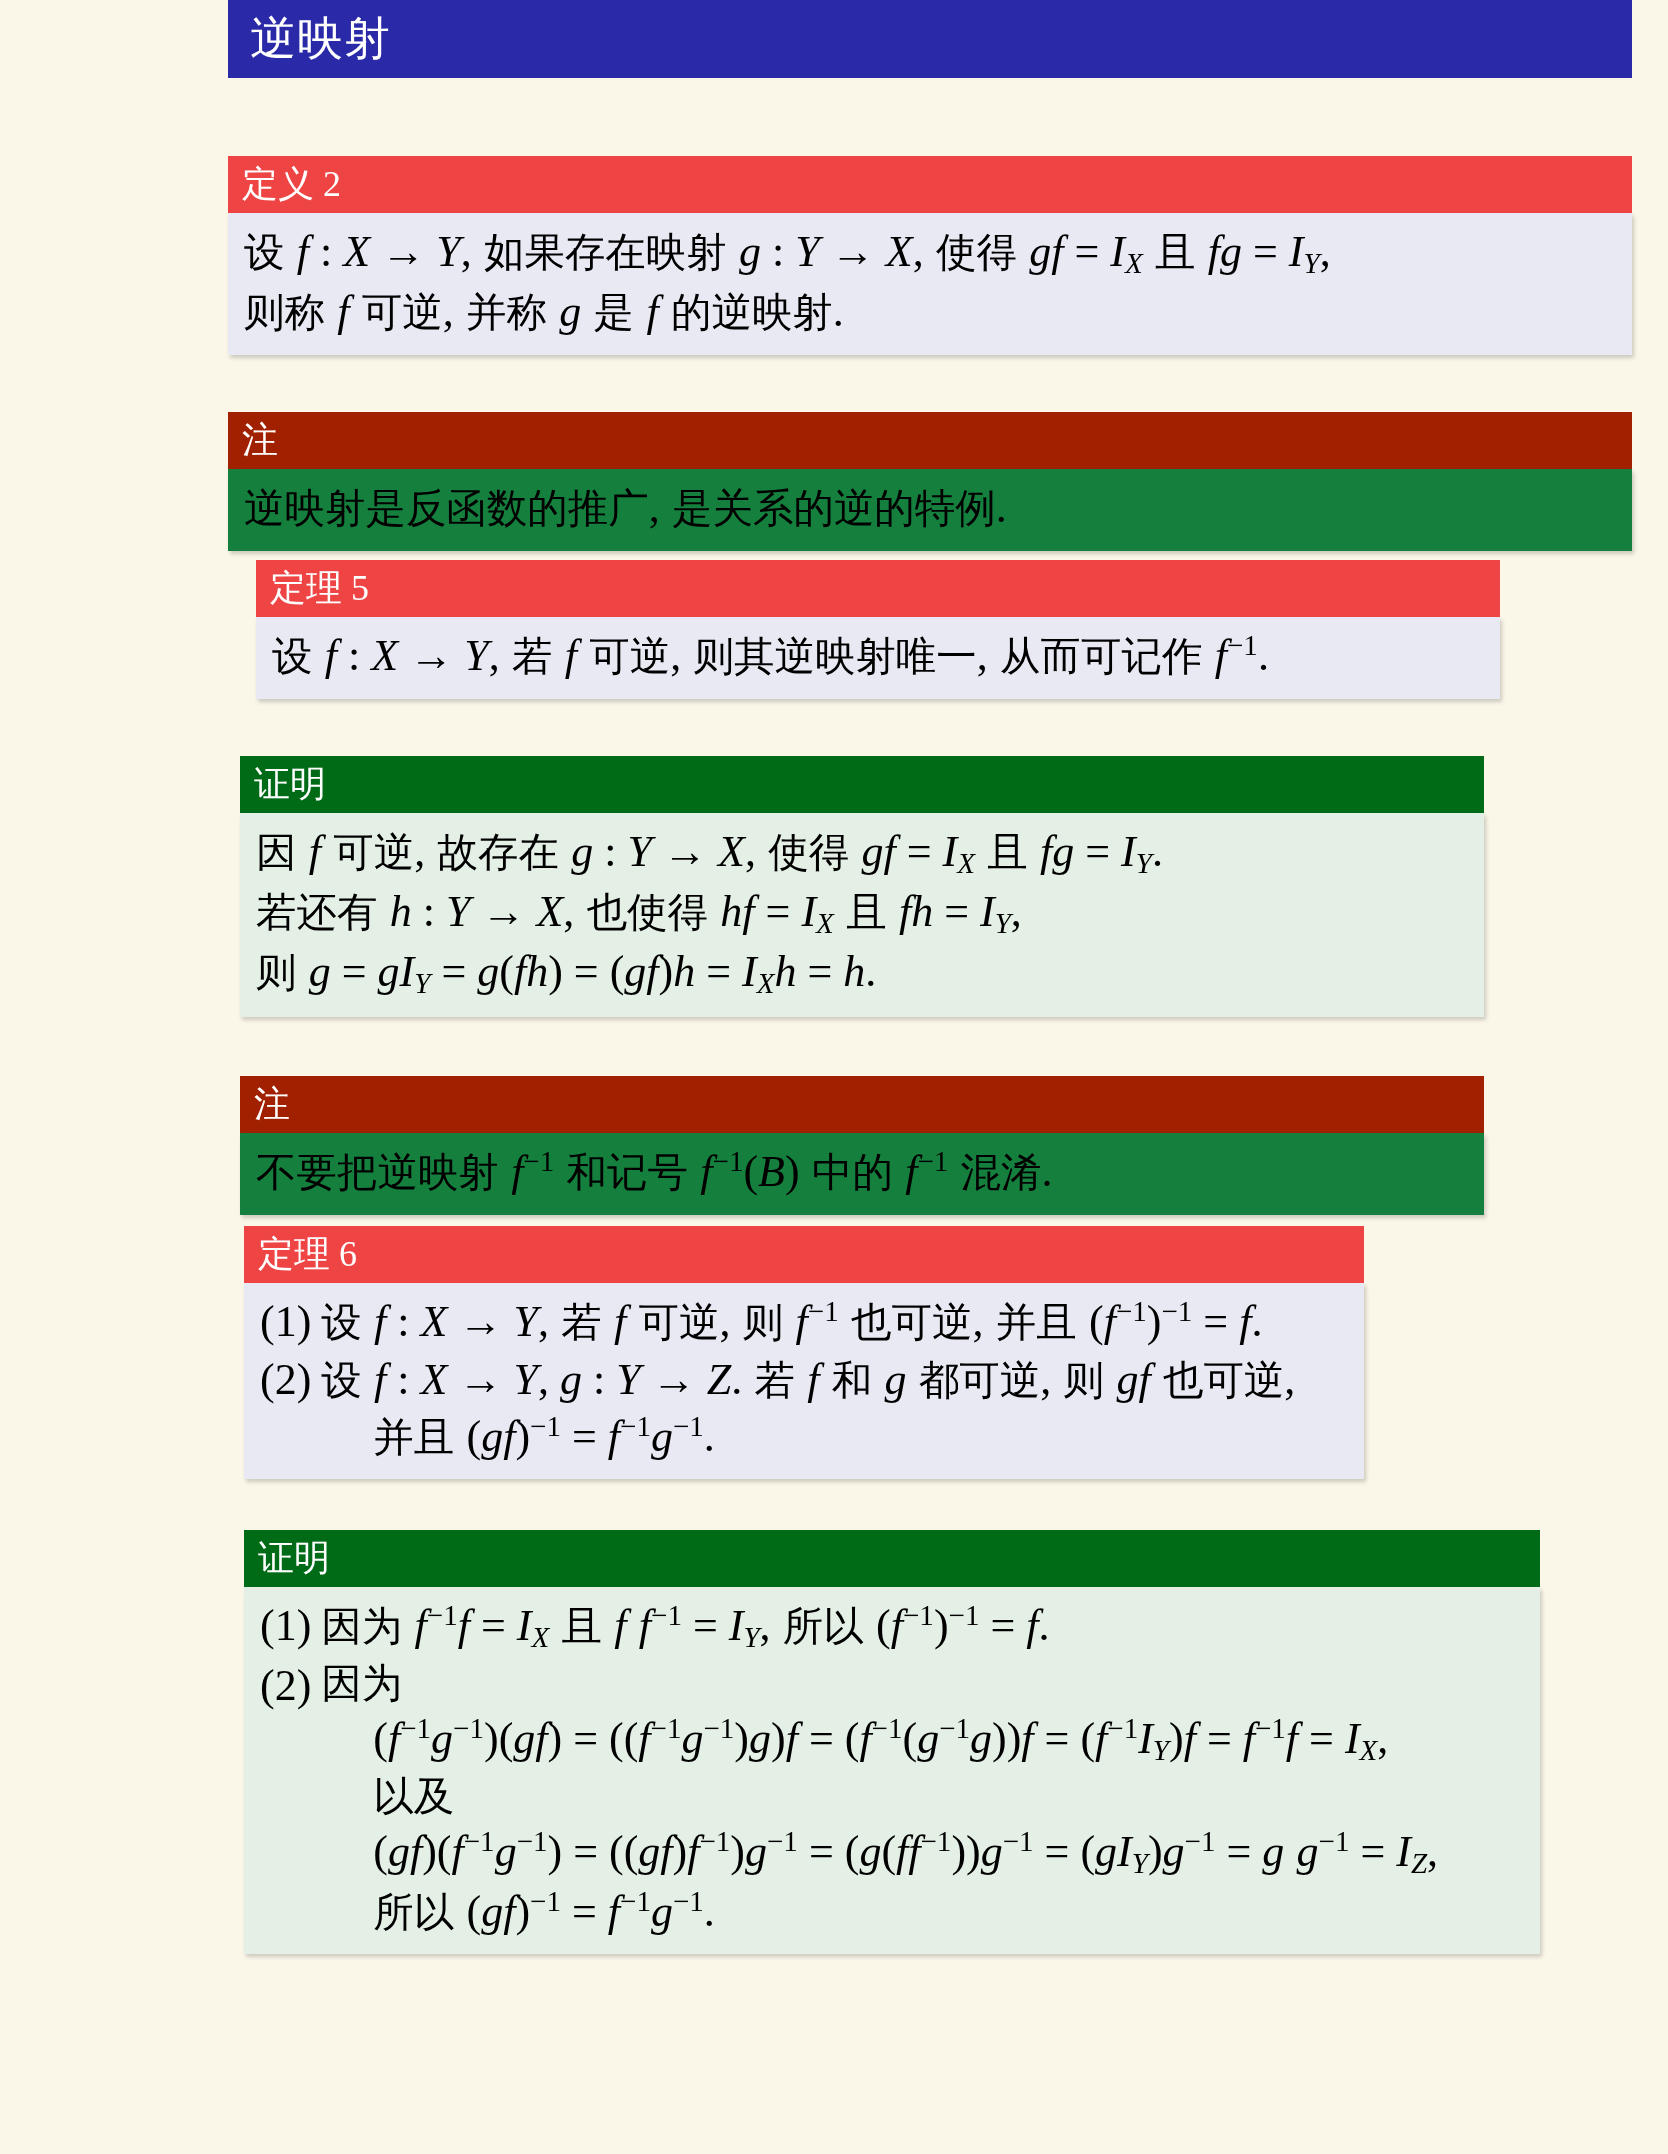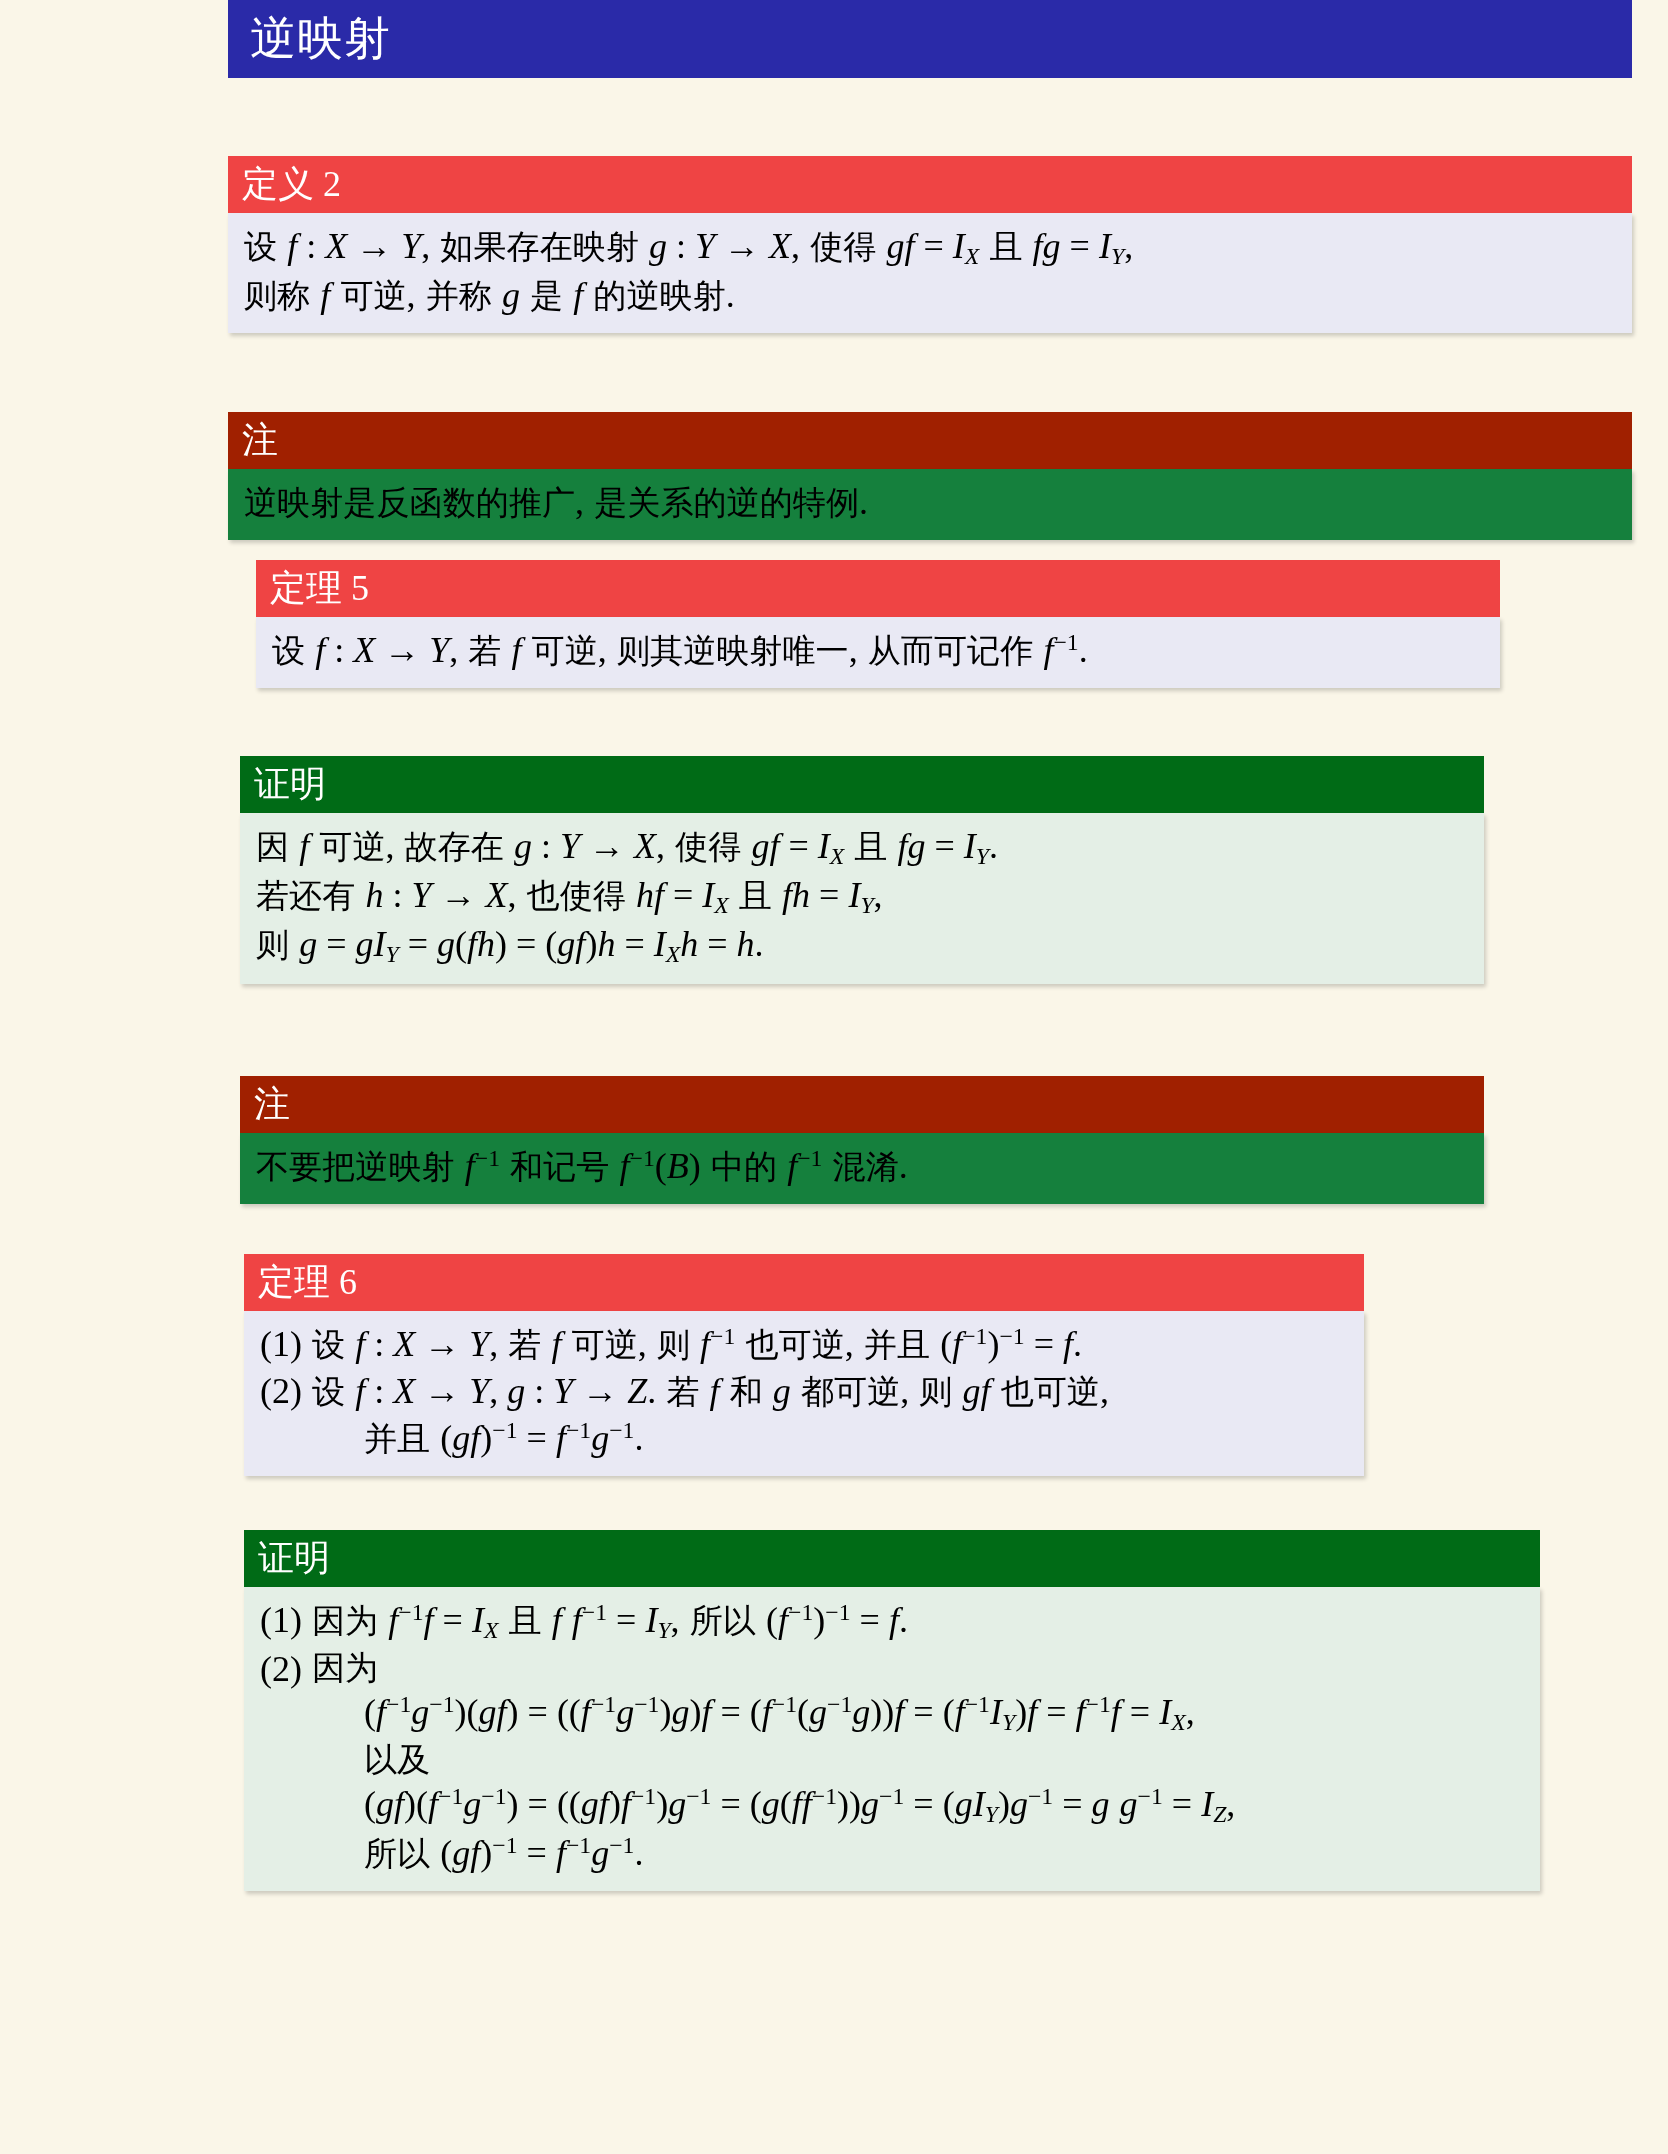--- a/index.html
+++ b/index.html
@@ -43,21 +43,21 @@
   }
   .block-head {
     font-size: 36px;
     line-height: 1.15;
     color: #ffffff;
     padding: 8px 0 8px 14px;
     box-sizing: border-box;
     white-space: nowrap;
   }
   .block-body {
-    font-size: 36px;
+    font-size: 44px;
     line-height: 1.30;
     padding: 10px 25px 14px 16px;
     box-sizing: border-box;
     color: #000000;
     box-shadow: 2px 3px 4px rgba(0,0,0,0.18);
   }
 
   
   .head-blue  { background: #ef4444; }
   .body-blue  { background: #e9e9f4; }
@@ -134,21 +134,21 @@
 
   <div class="block" style="left:240px; top:1076px; width:1244px;">
     <div class="block-head head-red">注</div>
     <div class="block-body body-red">
       <div class="line">
         <span class="cjk">不要把逆映射</span><span class="sp"></span><span class="mi">f</span><span class="sup">−1</span><span class="sp"></span><span class="cjk">和记号</span><span class="sp"></span><span class="mi">f</span><span class="sup">−1</span><span class="mo">(</span><span class="mi">B</span><span class="mo">)</span><span class="sp"></span><span class="cjk">中的</span><span class="sp"></span><span class="mi">f</span><span class="sup">−1</span><span class="sp"></span><span class="cjk">混淆</span><span class="mo">.</span>
       </div>
     </div>
   </div>
 
-  <div class="block" style="left:244px; top:1226px; width:1120px;margin-top:28px;">
+  <div class="block" style="left:244px; top:1226px; width:1120px;">
     <div class="block-head head-blue">定理 6</div>
     <div class="block-body body-blue">
       <div class="item">
         <span class="item-num mn">(1)</span>
         <span class="item-txt line">
           <span class="cjk">设</span><span class="sp"></span><span class="mi">f</span> <span class="mo">:</span> <span class="mi">X</span> <span class="mo">→</span> <span class="mi">Y</span><span class="mo">,</span><span class="sp"></span><span class="cjk">若</span><span class="sp"></span><span class="mi">f</span><span class="sp"></span><span class="cjk">可逆</span><span class="mo">,</span><span class="sp"></span><span class="cjk">则</span><span class="sp"></span><span class="mi">f</span><span class="sup">−1</span><span class="sp"></span><span class="cjk">也可逆</span><span class="mo">,</span><span class="sp"></span><span class="cjk">并且</span><span class="sp"></span><span class="mo">(</span><span class="mi">f</span><span class="sup">−1</span><span class="mo">)</span><span class="sup">−1</span> <span class="mo">=</span> <span class="mi">f</span><span class="mo">.</span>
         </span>
       </div>
       <div class="item">
         <span class="item-num mn">(2)</span>

